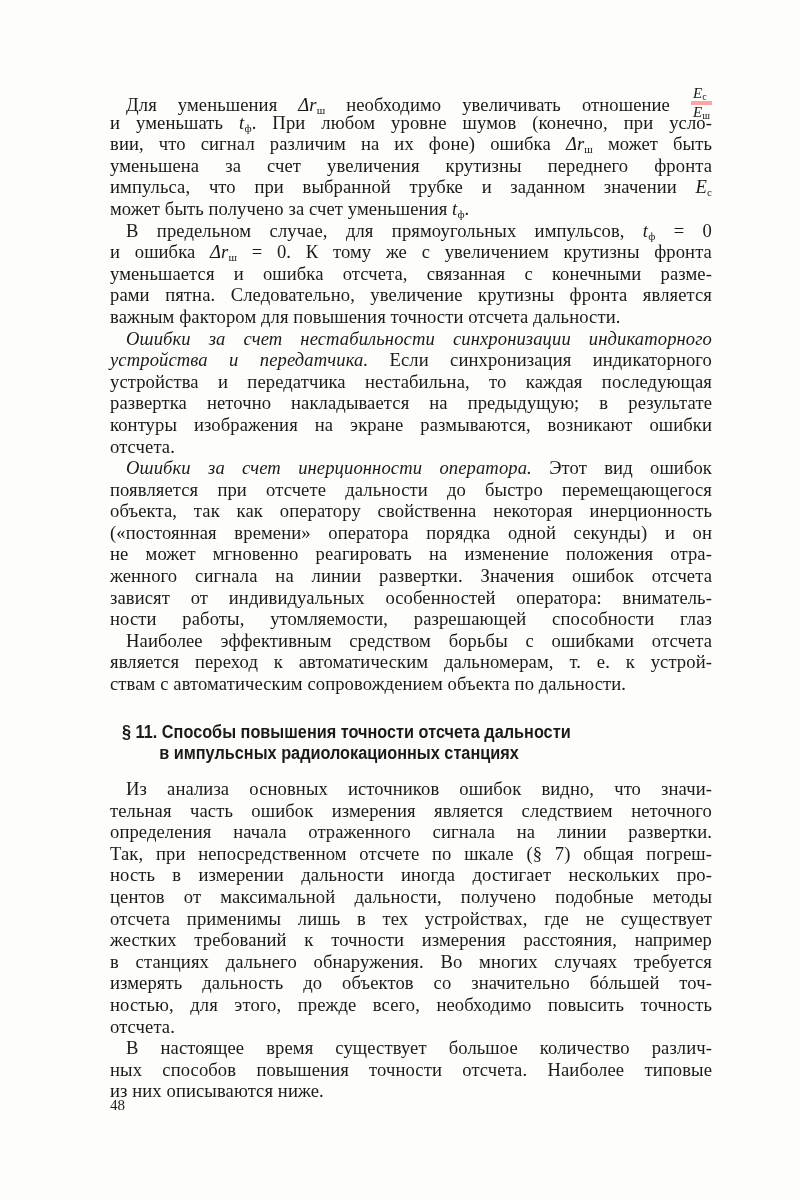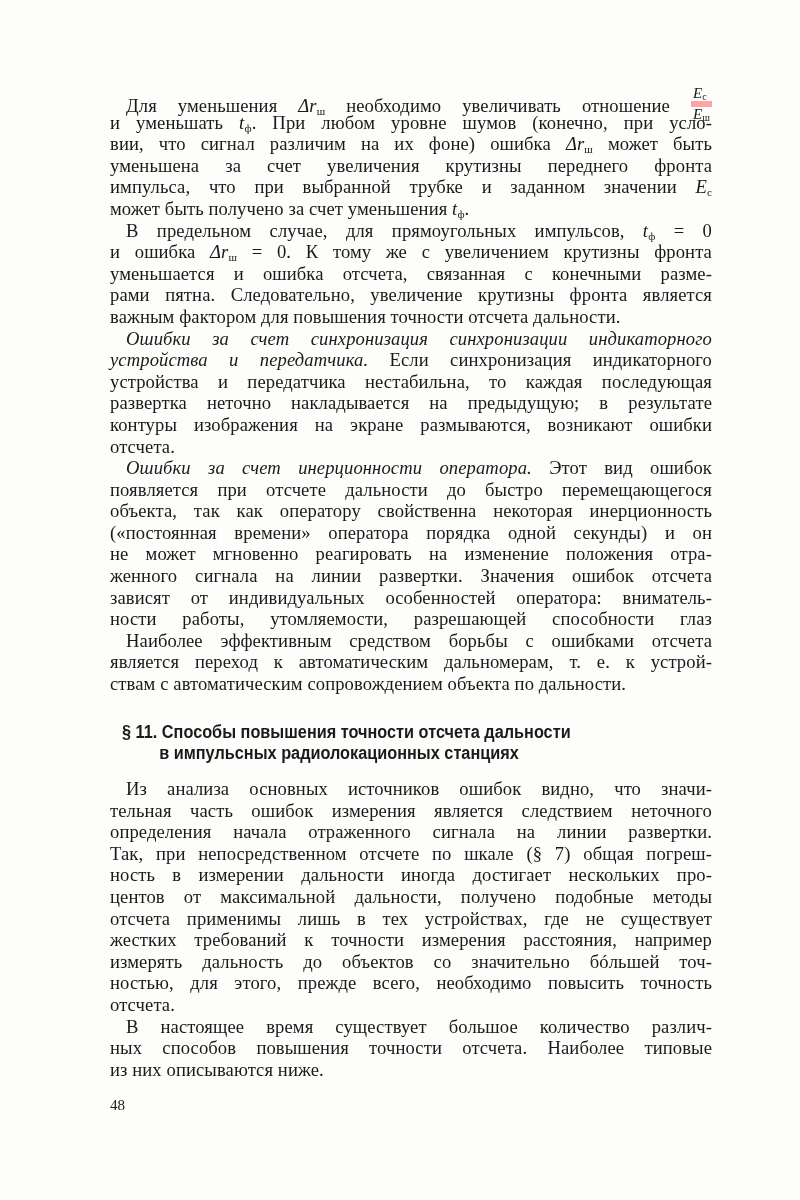--- a/index.html
+++ b/index.html
@@ -13,21 +13,21 @@
     white-space:nowrap; text-align:justify; text-align-last:justify;
     letter-spacing:0.1px;
   }
   .line.last { text-align-last:left; }
   .indent { padding-left:8px; }
   .ind { display:inline-block; width:8px; }
   i.it { font-style:italic; }
   .math { font-style:italic; }
   sub { font-size:11px; vertical-align:-3px; font-style:normal; line-height:0; }
   .frac { display:inline-block; vertical-align:middle; text-align:center; font-style:italic; font-size:15px; line-height:15px; position:relative; top:-4px; }
-  .frac .num { display:block; border-bottom:6px solid #fca5a5; padding:0 2px; }
+  .frac .num { display:block; border-bottom:4px solid #fca5a5; padding:0 2px; }
   .frac .den { display:block; padding:0 2px;text-align:right; }
   .frac sub { font-size:10px; vertical-align:-2px; }
   .heading { position:absolute; left:122px; top:722px; width:560px; font-family:"Liberation Sans", "DejaVu Sans", sans-serif; font-weight:bold; font-size:17.5px; line-height:21px; transform:scaleX(0.93); transform-origin:left top; }
   .heading .hl { display:block; white-space:nowrap; }
   .heading .hl2 { padding-left:40px; }
   .pagenum { position:absolute; left:110px; top:1097px; font-size:15px; }
   .block2 { position:absolute; left:110px; top:778px; width:602px; }
 </style>
 </head>
 <body>
@@ -46,21 +46,21 @@
 
   <span class="line last"><span>может быть получено за счет уменьшения </span><span class="math"><span>t</span><sub>ф</sub></span><span>.</span></span>
 
   <span class="line indent"><span class="ind"></span><span>В предельном случае, для прямоугольных импульсов, </span><span class="math"><span>t</span><sub>ф</sub></span><span> = 0</span></span>
 
   <span class="line"><span>и ошибка </span><span class="math"><span>Δr</span><sub>ш</sub></span><span> = 0. К тому же с увеличением крутизны фронта</span></span>
   <span class="line">уменьшается и ошибка отсчета, связанная с конечными разме-</span>
   <span class="line">рами пятна. Следовательно, увеличение крутизны фронта является</span>
   <span class="line last">важным фактором для повышения точности отсчета дальности.</span>
 
-  <span class="line indent"><span class="ind"></span><i class="it">Ошибки за счет синхронизация синхронизации индикаторного</i></span>
+  <span class="line indent"><span class="ind"></span><i class="it">Ошибки за счет нестабильности синхронизации индикаторного</i></span>
   <span class="line"><i class="it">устройства и передатчика.</i><span> Если синхронизация индикаторного</span></span>
   <span class="line">устройства и передатчика нестабильна, то каждая последующая</span>
   <span class="line">развертка неточно накладывается на предыдущую; в результате</span>
   <span class="line">контуры изображения на экране размываются, возникают ошибки</span>
   <span class="line last">отсчета.</span>
   <span class="line indent"><span class="ind"></span><i class="it">Ошибки за счет инерционности оператора.</i><span> Этот вид ошибок</span></span>
   <span class="line">появляется при отсчете дальности до быстро перемещающегося</span>
   <span class="line">объекта, так как оператору свойственна некоторая инерционность</span>
   <span class="line">(«постоянная времени» оператора порядка одной секунды) и он</span>
   <span class="line">не может мгновенно реагировать на изменение положения отра-</span>
@@ -79,20 +79,21 @@
 
 <div class="block2">
   <span class="line indent"><span class="ind"></span><span>Из анализа основных источников ошибок видно, что значи-</span></span>
   <span class="line">тельная часть ошибок измерения является следствием неточного</span>
   <span class="line">определения начала отраженного сигнала на линии развертки.</span>
   <span class="line">Так, при непосредственном отсчете по шкале (§ 7) общая погреш-</span>
   <span class="line">ность в измерении дальности иногда достигает нескольких про-</span>
   <span class="line">центов от максимальной дальности, получено подобные методы</span>
   <span class="line">отсчета применимы лишь в тех устройствах, где не существует</span>
   <span class="line">жестких требований к точности измерения расстояния, например</span>
+  <span class="line">в станциях дальнего обнаружения. Во многих случаях требуется</span>
   <span class="line">измерять дальность до объектов со значительно бóльшей точ-</span>
   <span class="line">ностью, для этого, прежде всего, необходимо повысить точность</span>
   <span class="line last">отсчета.</span>
   <span class="line indent"><span class="ind"></span><span>В настоящее время существует большое количество различ-</span></span>
   <span class="line">ных способов повышения точности отсчета. Наиболее типовые</span>
   <span class="line last">из них описываются ниже.</span>
 </div>
 
 <div class="pagenum">48</div>
 

